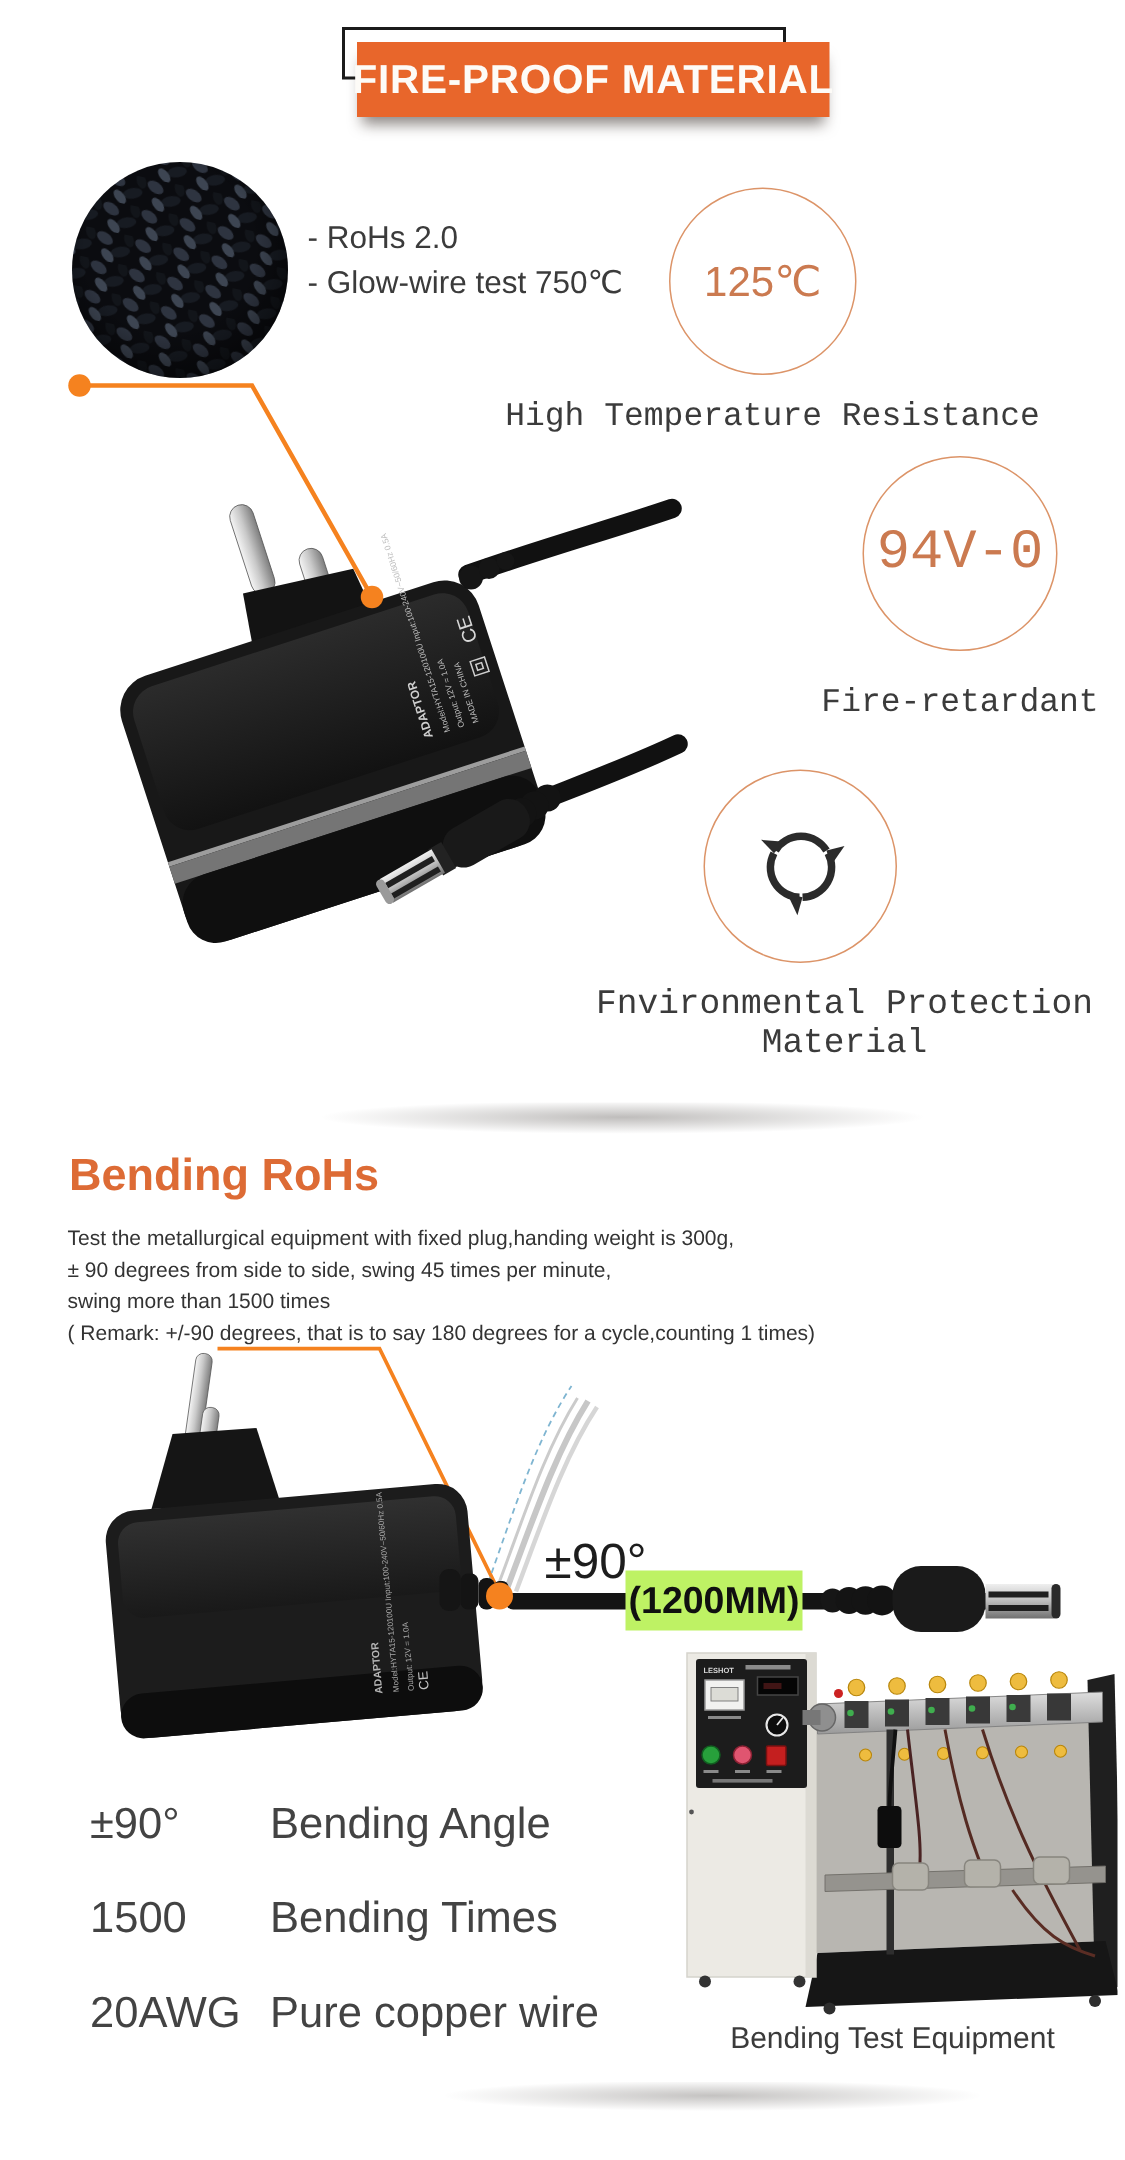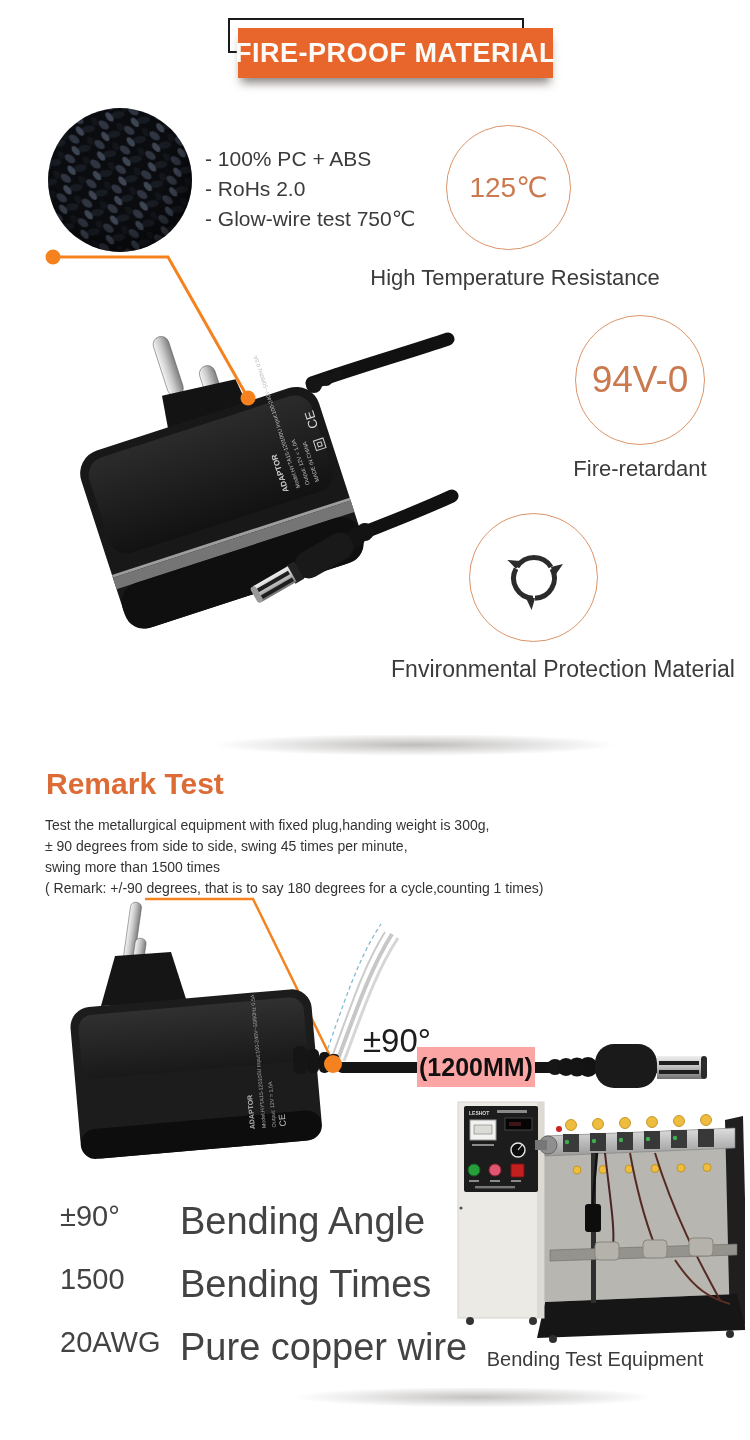--- a/index.html
+++ b/index.html
@@ -9,40 +9,40 @@
   
   .banner-outline{left:228px;top:2px;width:292px;height:31px;border:2px solid #1b1b1b;background:transparent;}
   .banner{left:238px;top:12px;width:315px;height:50px;background:#e8662b;display:flex;align-items:center;justify-content:center;
           box-shadow:0 8px 9px -3px rgba(45,35,30,.55);}
   .banner span{color:#fdfbf7;font-size:27px;font-weight:bold;letter-spacing:.5px;white-space:nowrap;}
   
   .features{left:205px;top:128px;font-size:21px;line-height:30px;color:#3b3b3b;}
   
   .badge{border:1.5px solid #dc9468;border-radius:50%;display:flex;align-items:center;justify-content:center;color:#cb7a50;}
   .badge-1{left:446px;top:109px;width:123px;height:123px;font-size:28px;}
-  .badge-2{left:575px;top:299px;width:128px;height:128px;font-size:37px;}
+  .badge-2{left:575px;top:288px;width:128px;height:128px;font-size:37px;font-family:Liberation Mono, monospace;}
   .badge-3{left:469px;top:497px;width:127px;height:127px;}
-  .caption{text-align:center;color:#3b3b3b;}
+  .caption{text-align:center;color:#3b3b3b;font-family:Liberation Mono, monospace;}
   .caption-1{left:330px;top:249px;width:370px;font-size:22px;}
   .caption-2{left:515px;top:440px;width:250px;font-size:22px;}
   .caption-3{left:385px;top:640px;width:356px;font-size:23px;}
   
   .divider{pointer-events:none;}
   .divider-1{left:135px;top:719px;width:560px;height:28px;
      background:radial-gradient(ellipse 50% 55% at 50% 35%,rgba(60,54,50,.33),rgba(60,54,50,0) 72%);}
   .divider-2{left:225px;top:1372px;width:500px;height:26px;
      background:radial-gradient(ellipse 50% 55% at 50% 35%,rgba(60,54,50,.30),rgba(60,54,50,0) 72%);}
   
   .bend-heading{left:46px;top:751px;font-size:30px;font-weight:bold;color:#dd6b35;}
   .bend-desc{left:45px;top:799px;width:705px;font-size:14px;line-height:21px;color:#333;}
   .angle-label{left:363px;top:1006px;font-size:33px;color:#1d1d1d;}
-  .len-chip{left:417px;top:1031px;width:118px;height:40px;background:#fca5a5;display:flex;align-items:center;justify-content:center;
+  .len-chip{left:417px;top:1031px;width:118px;height:40px;background:#bef264;display:flex;align-items:center;justify-content:center;
             font-size:25px;font-weight:bold;color:#101010;white-space:nowrap;}
   .spec-value{left:60px;width:118px;font-size:29px;color:#434343;}
-  .spec-label{left:180px;width:300px;font-size:38px;color:#434343;}
+  .spec-label{left:180px;width:300px;font-size:29px;color:#434343;}
   .r1{top:1184px;} .r2{top:1247px;} .r3{top:1310px;}
   .equip-caption{left:450px;top:1332px;width:290px;text-align:center;font-size:20px;color:#3b3b3b;}
   svg{display:block;}
 </style>
 </head>
 <body>
 
 <div id="page">
 
   <div class="abs banner-outline"></div>
@@ -62,21 +62,20 @@
       <radialGradient id="pelshade" cx="45%" cy="40%" r="65%">
         <stop offset="60%" stop-color="rgba(0,0,0,0)"></stop>
         <stop offset="100%" stop-color="rgba(0,0,0,.55)"></stop>
       </radialGradient>
     </defs>
     <circle cx="72" cy="72" r="72" fill="url(#pel)"></circle>
     <circle cx="72" cy="72" r="72" fill="url(#pelshade)"></circle>
   </svg>
 
   <div class="abs features">
-    <div>- 100% PC + ABS</div>
     <div>- RoHs 2.0</div>
     <div>- Glow-wire test 750℃</div>
   </div>
 
   <svg class="abs" style="left:40px;top:270px;" width="430" height="390" viewBox="0 0 430 390">
     <defs>
       <linearGradient id="sg" x1="0" y1="0" x2="1" y2="0">
         <stop offset="0" stop-color="#f5f5f5"></stop>
           <stop offset=".45" stop-color="#c9c9c9"></stop>
           <stop offset="1" stop-color="#7e7e7e"></stop>
@@ -164,21 +163,21 @@
             <path d="M -17 -11 A 20 20 0 0 1 17 -11"></path>
             <polygon points="17,-11 29,-14 20,-1" fill="#2b2b2b" stroke="none"></polygon>
           </g>
       </g>
     </svg>
   </div>
   <div class="abs caption caption-3">Fnvironmental Protection Material</div>
 
   <div class="abs divider divider-1"></div>
 
-  <div class="abs bend-heading">Remark Test</div>
+  <div class="abs bend-heading">Bending RoHs</div>
   <div class="abs bend-desc">
     <div>Test the metallurgical equipment with fixed plug,handing weight is 300g,</div>
     <div>± 90 degrees from side to side, swing 45 times per minute,</div>
     <div>swing more than 1500 times</div>
     <div>( Remark: +/-90 degrees, that is to say 180 degrees for a cycle,counting 1 times)</div>
   </div>
 
   <svg class="abs" style="left:55px;top:878px;" width="665" height="272" viewBox="0 0 665 272">
     <defs>
       <linearGradient id="bg2" x1="0" y1="0" x2="0" y2="1">

